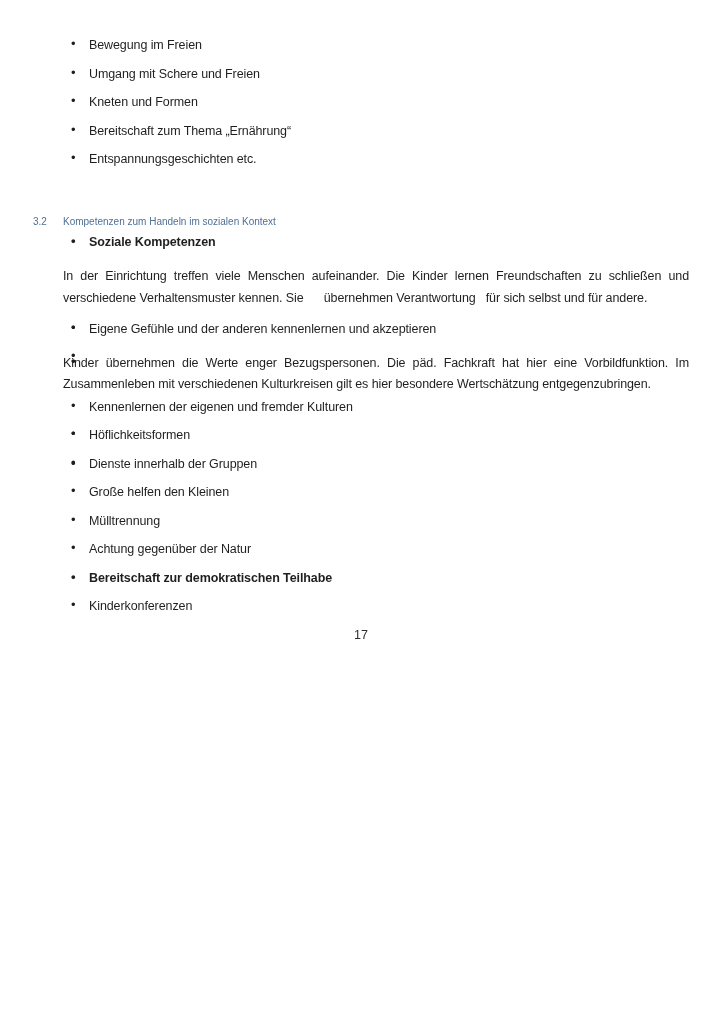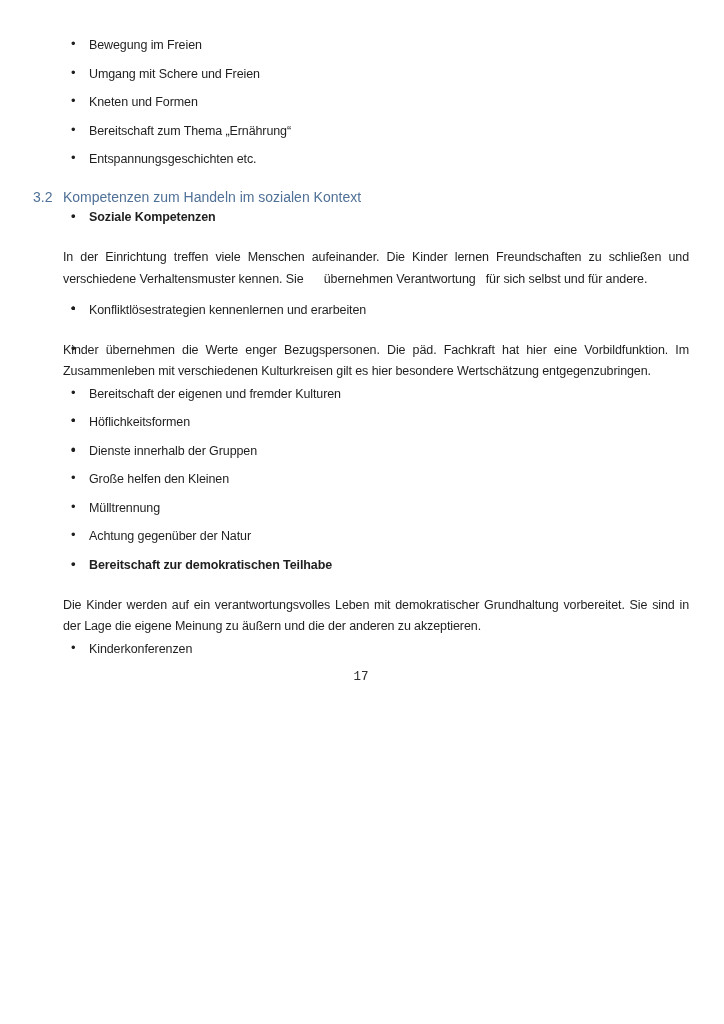--- a/index.html
+++ b/index.html
@@ -25,51 +25,50 @@
   }
   ul.bullet-list > li .dot {
     position: absolute;
     left: 38px;
     top: -1px;
     font-size: 13px;
   }
   li.bold-item { font-weight: bold; }
 
   .section-heading {
-    margin: 18px 0 0 0;
-    font-size: 14px;
+    margin: 43px 0 0 0;
+    font-size: 10px;
     line-height: 22px;
     font-weight: normal;
     color: #4f7097;
     letter-spacing: 0;
   }
   .section-heading .sec-num { display: inline-block; width: 30px; }
 
   .head-list { margin: 0; }
   .head-gap-sm  { margin-top: 5px; }
   .head-gap-lg1 { margin-top: 32px; }
   .head-gap-lg2 { margin-top: 37px; }
   .head-gap-lg3 { margin-top: 37px; }
 
   p.body-par {
-    margin: 21px 0 0 30px;
+    margin: 15px 0 0 30px;
     text-align: justify;
     text-align-last: left;
     line-height: 21.5px;
     hyphens: none;
   }
   ul.sub-bullets { margin-top: 2px; }
 
   .page-number {
     margin-top: 6px;
     text-align: center;
     line-height: 18px;
     color: #2e2e2e;
     letter-spacing: 0;
-    font-family: Liberation Mono, monospace;
   }
 </style>
 </head>
 <body>
 
 <div class="page">
 
   <ul class="bullet-list">
     <li>
       <span class="dot">•</span>
@@ -104,39 +103,39 @@
         <span>Soziale Kompetenzen</span>
       </li>
     </ul>
     <p class="body-par">In der Einrichtung treffen viele Menschen aufeinander. Die Kinder lernen Freundschaften zu schließen und verschiedene Verhaltensmuster kennen. Sie &nbsp; &nbsp; &nbsp;übernehmen Verantwortung &nbsp;&nbsp;für sich selbst und für andere.</p>
     <ul class="bullet-list sub-bullets">
       <li>
         <span class="dot">•</span>
       </li>
       <li>
         <span class="dot">•</span>
+        <span>Eigene Gefühle und der anderen kennenlernen und akzeptieren</span>
       </li>
       <li>
         <span class="dot">•</span>
-        <span>Konfliktlösestrategien kennenlernen und erarbeiten</span>
       </li>
     </ul>
   </div>
 
   <div>
     <ul class="bullet-list head-list head-gap-lg1">
       <li class="bold-item">
         <span class="dot">•</span>
       </li>
     </ul>
     <p class="body-par">Kinder übernehmen die Werte enger Bezugspersonen. Die päd. Fachkraft hat hier eine Vorbildfunktion. Im Zusammenleben mit verschiedenen Kulturkreisen gilt es hier besondere Wertschätzung entgegenzubringen.</p>
     <ul class="bullet-list sub-bullets">
       <li>
         <span class="dot">•</span>
-        <span>Bereitschaft der eigenen und fremder Kulturen</span>
+        <span>Kennenlernen der eigenen und fremder Kulturen</span>
       </li>
       <li>
         <span class="dot">•</span>
       </li>
       <li>
         <span class="dot">•</span>
         <span>Höflichkeitsformen</span>
       </li>
     </ul>
   </div>
@@ -167,21 +166,20 @@
     </ul>
   </div>
 
   <div>
     <ul class="bullet-list head-list head-gap-lg3">
       <li class="bold-item">
         <span class="dot">•</span>
         <span>Bereitschaft zur demokratischen Teilhabe</span>
       </li>
     </ul>
-    <p class="body-par">Die Kinder werden auf ein verantwortungsvolles Leben mit demokratischer Grundhaltung vorbereitet. Sie sind in der Lage die eigene Meinung zu äußern und die der anderen zu akzeptieren.</p>
     <ul class="bullet-list sub-bullets">
       <li>
         <span class="dot">•</span>
         <span>Kinderkonferenzen</span>
       </li>
     </ul>
   </div>
 
   <div class="page-number">17</div>
 

